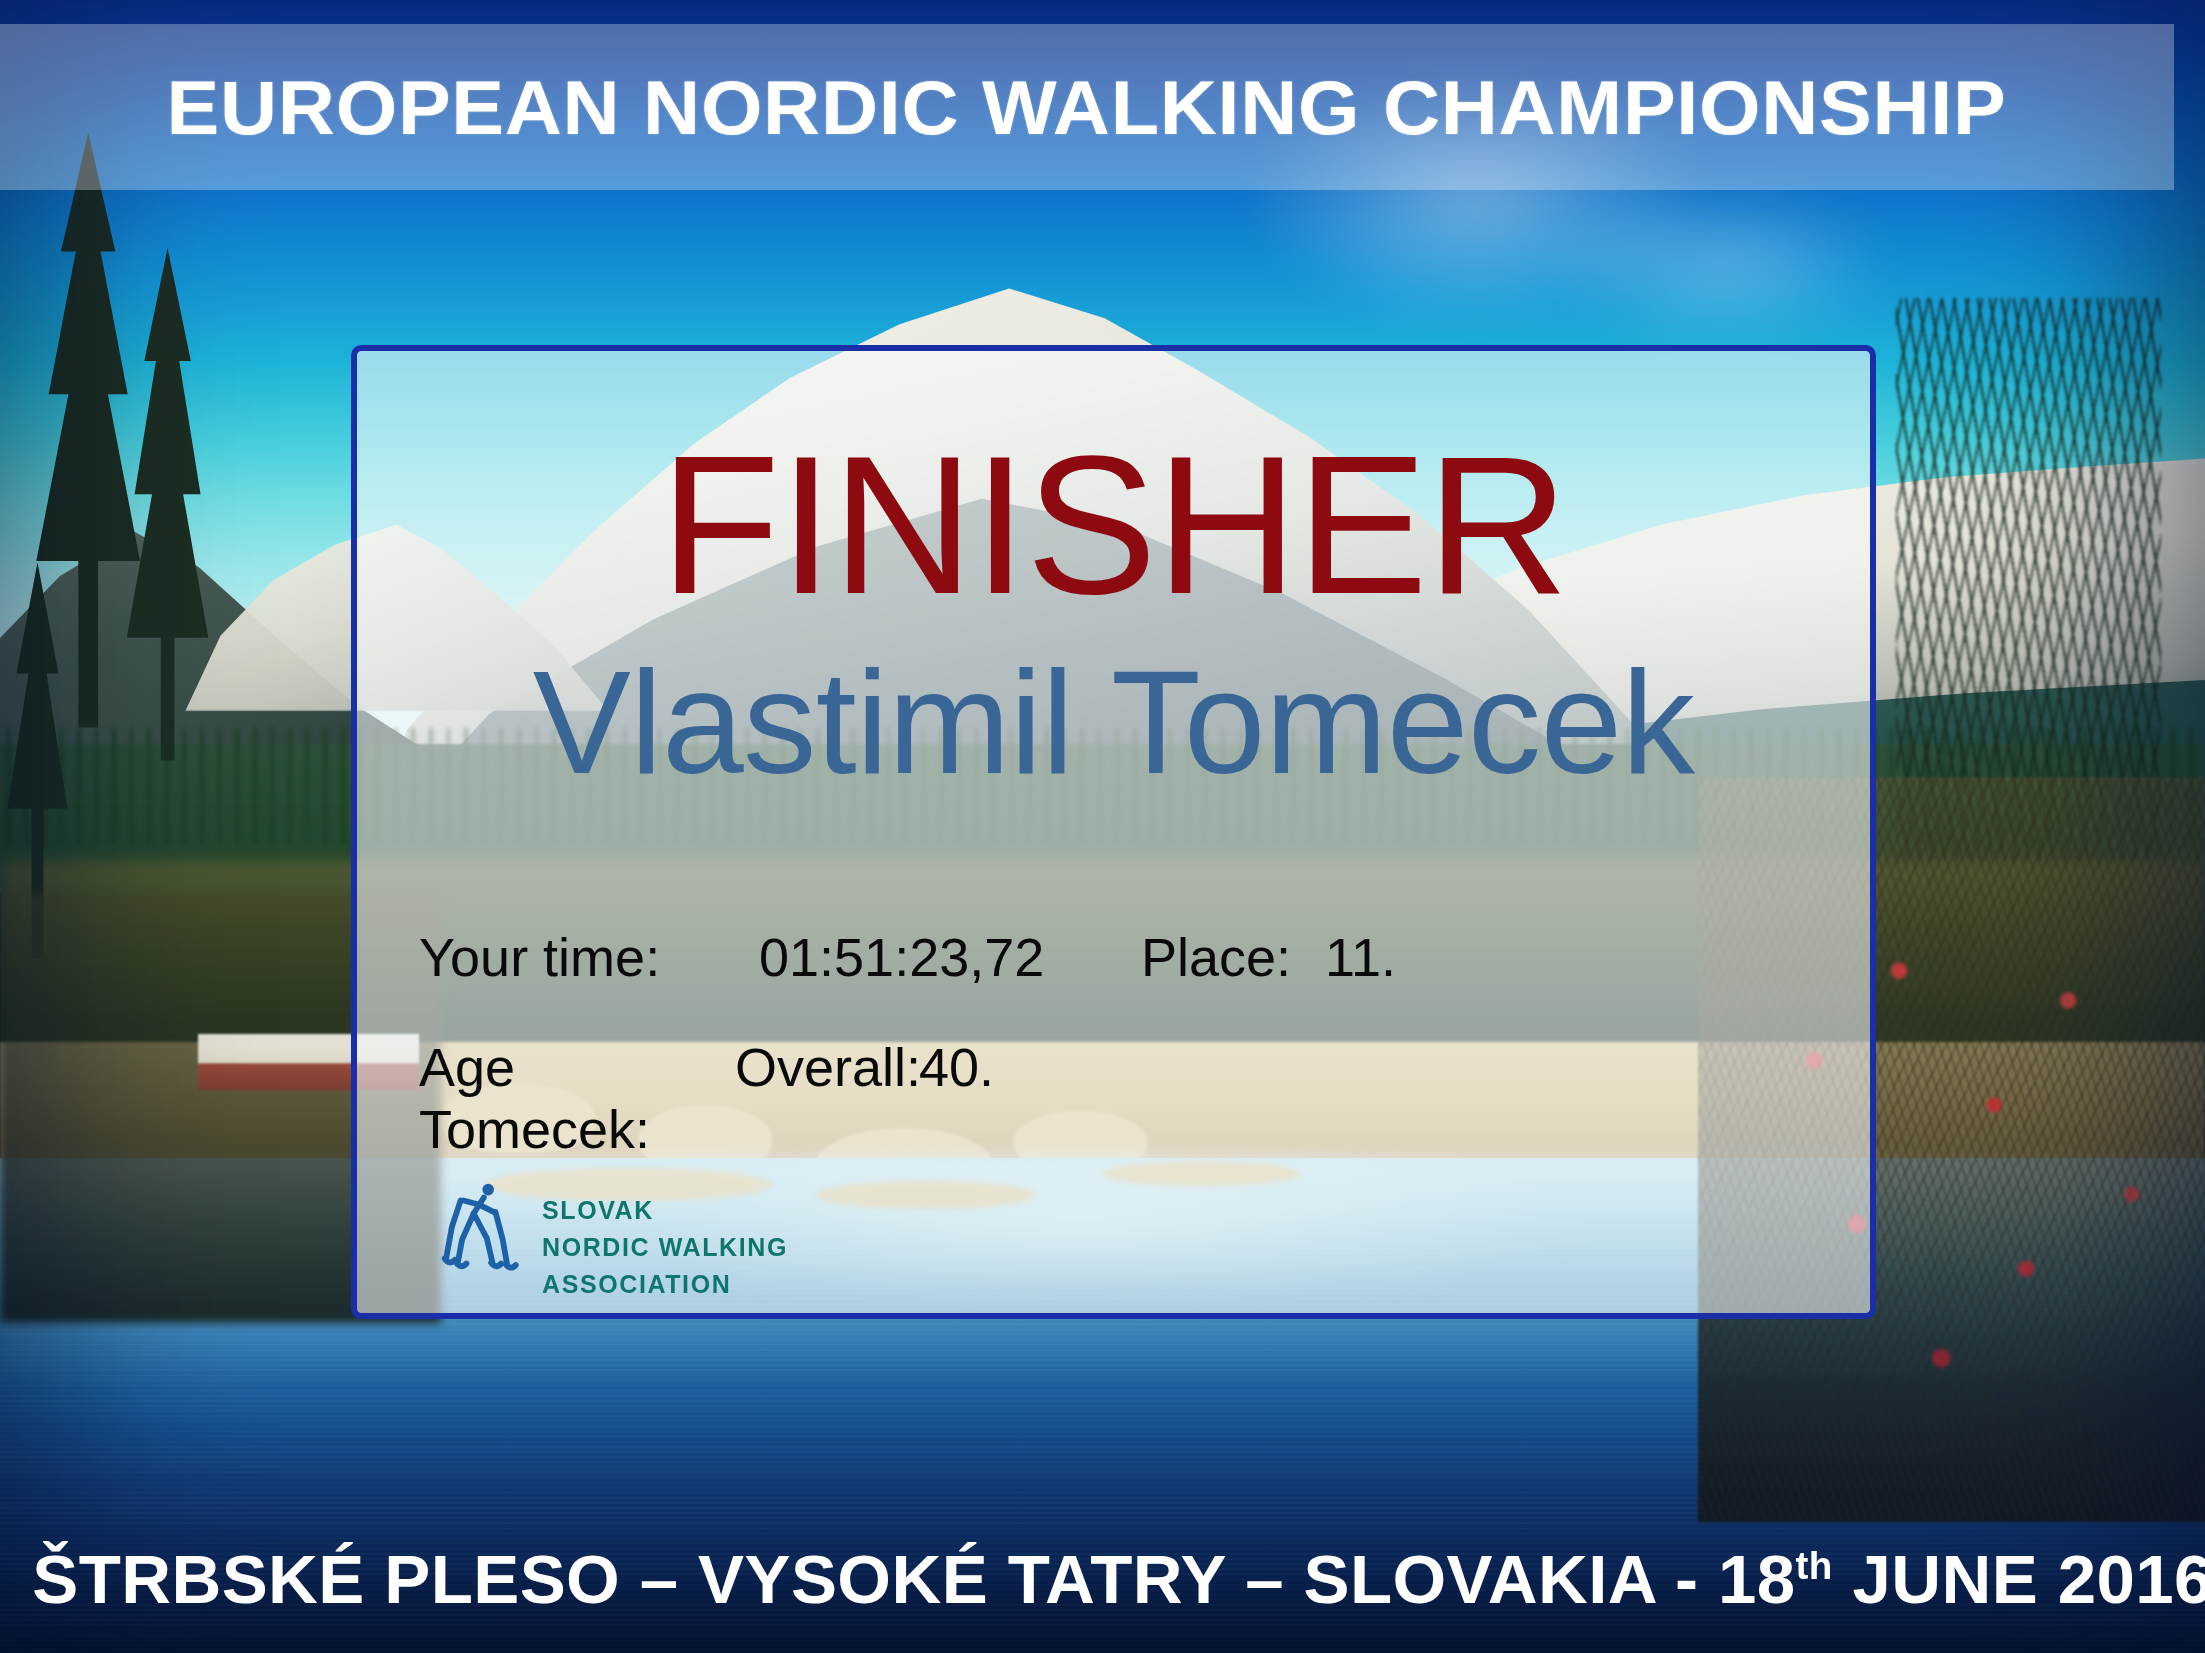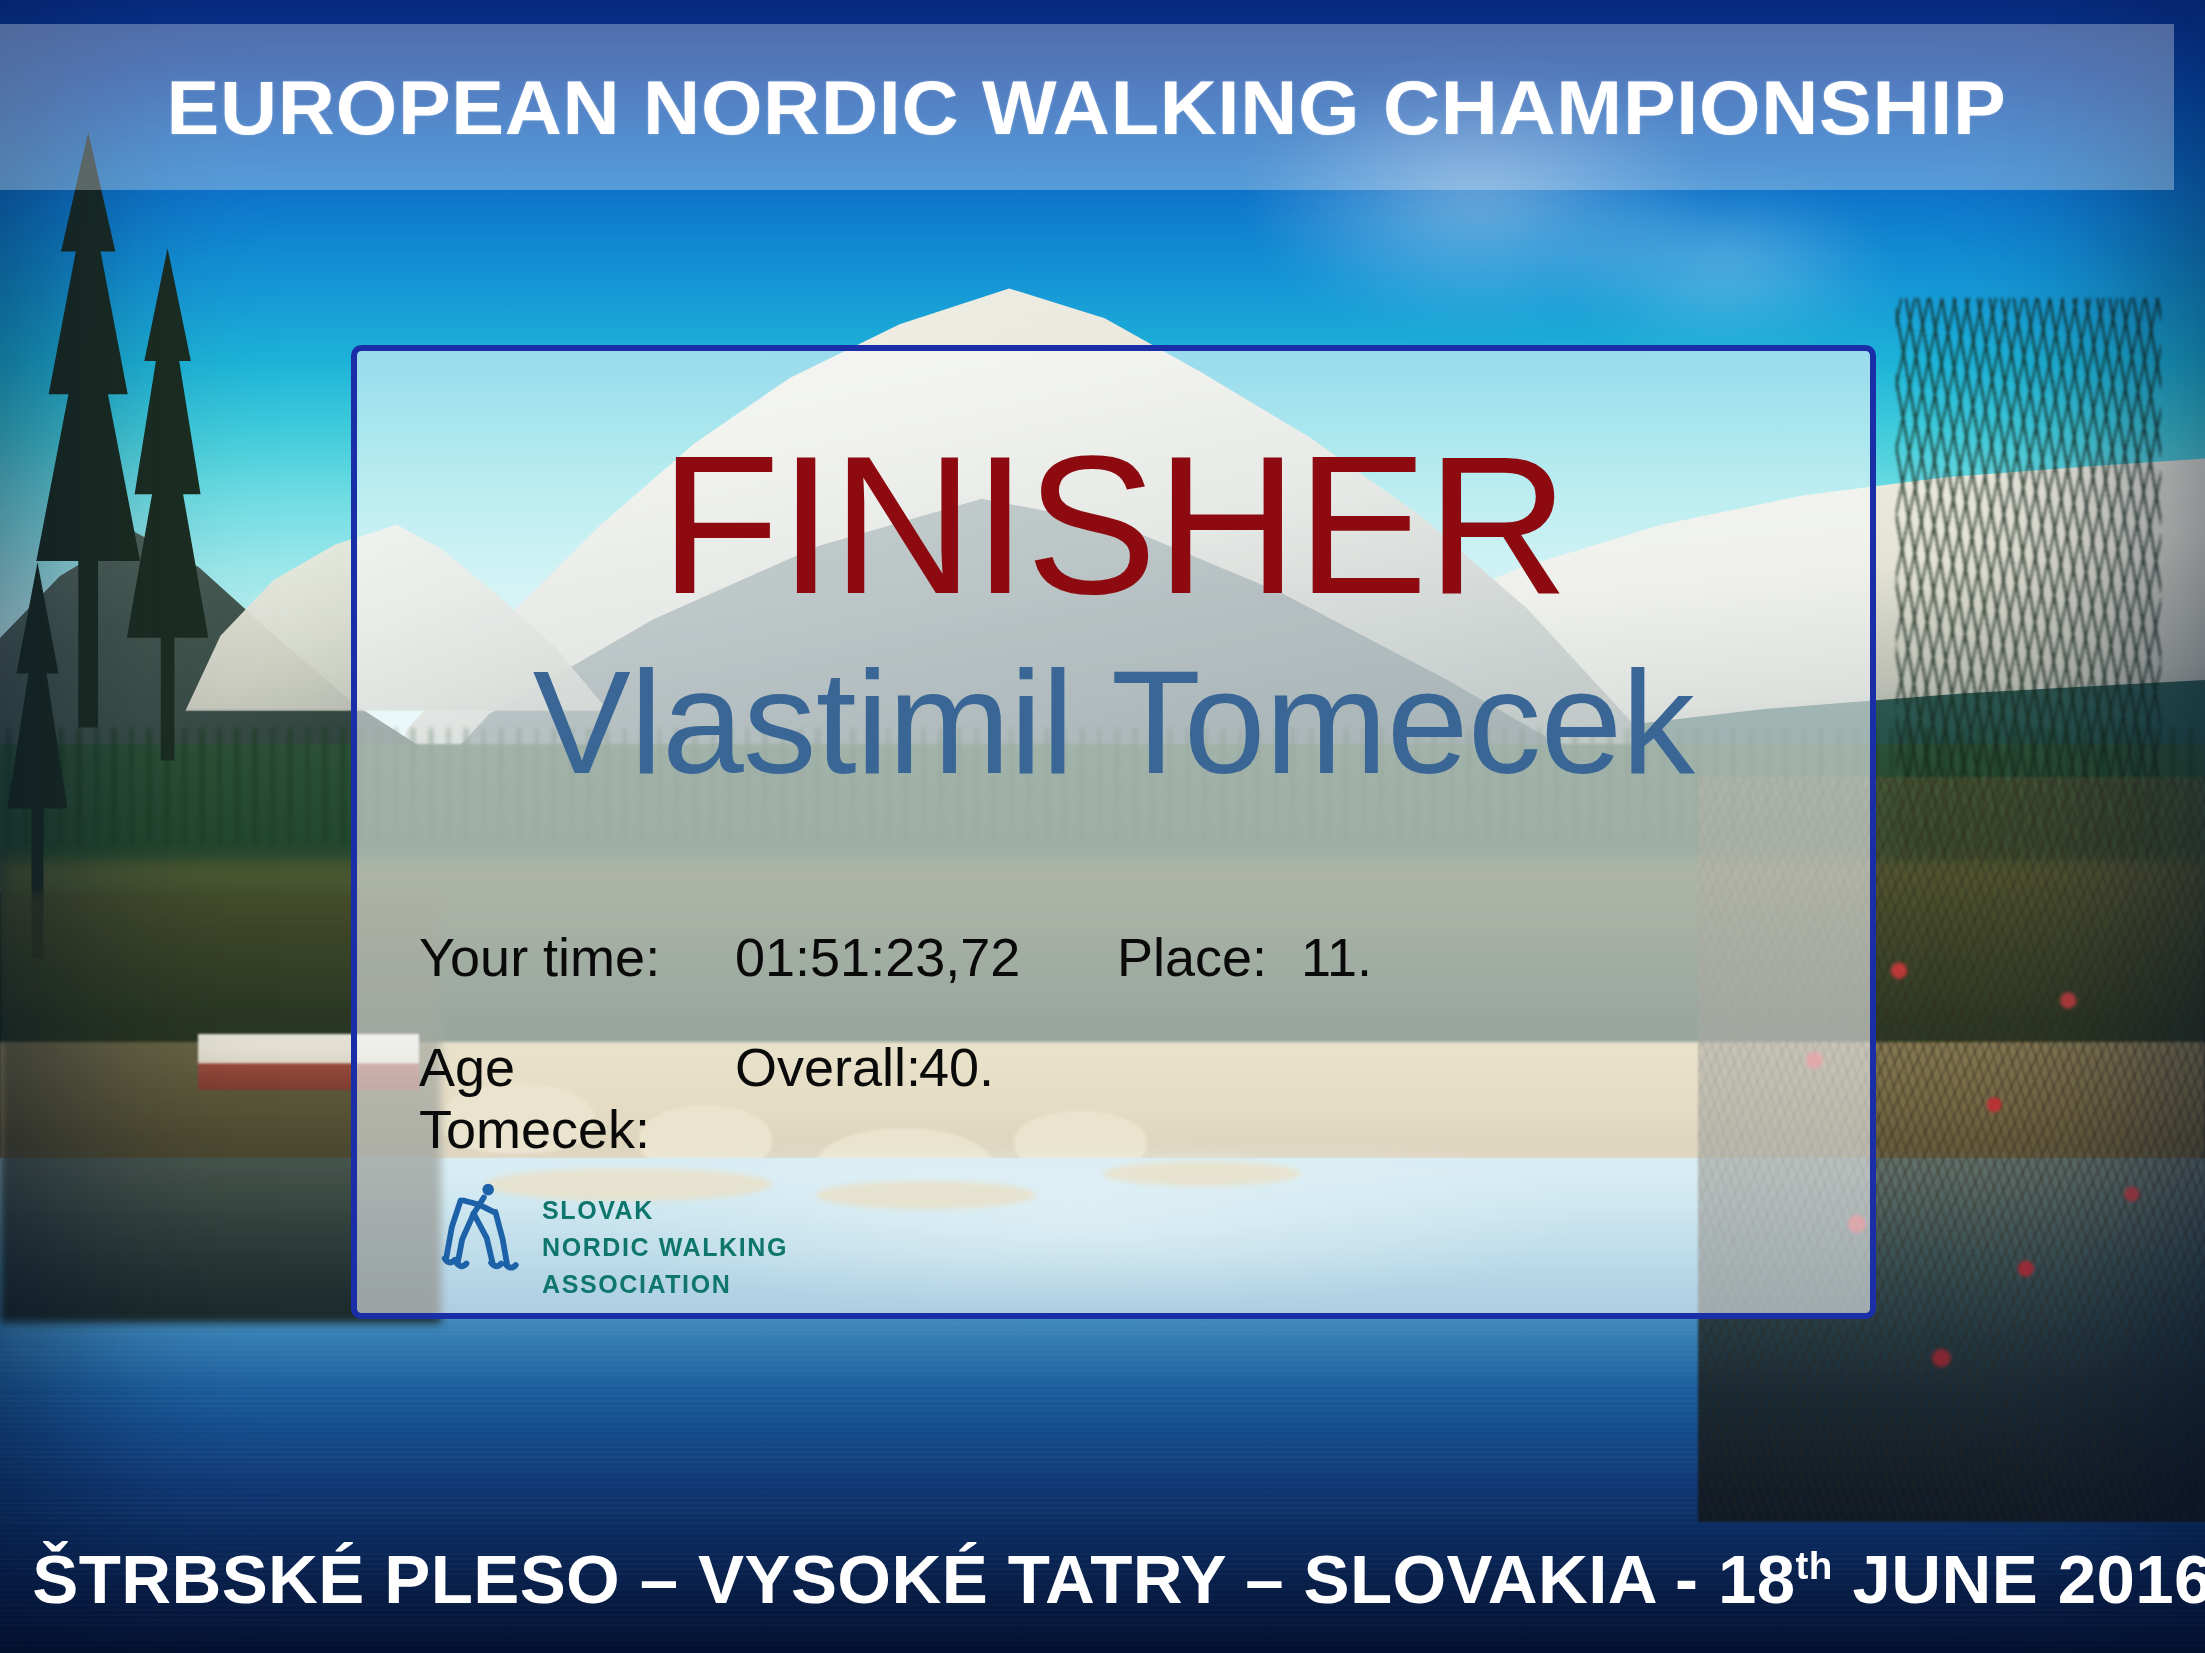--- a/index.html
+++ b/index.html
@@ -252,21 +252,21 @@
     letter-spacing:-0.7px;
   }
 
   .rows{
     position:absolute;left:62px;top:531px;width:1250px;
     color:#0a0a0a;
     font-size:54px;
   }
   .row{display:flex;align-items:baseline;height:110px;}
   .c-label{width:316px;}
-  .c-value{width:382px;}
+  .c-value{width:382px;margin-left:24px;}
   .c-label2{width:184px;margin-top:44px;}
   .c-value2{}
 
   
   .logo{
     position:absolute;left:79px;top:801px;
     display:flex;align-items:center;gap:19px;
   }
   .logo-mark{width:87px;height:90px;display:block;}
   .logo-text{

